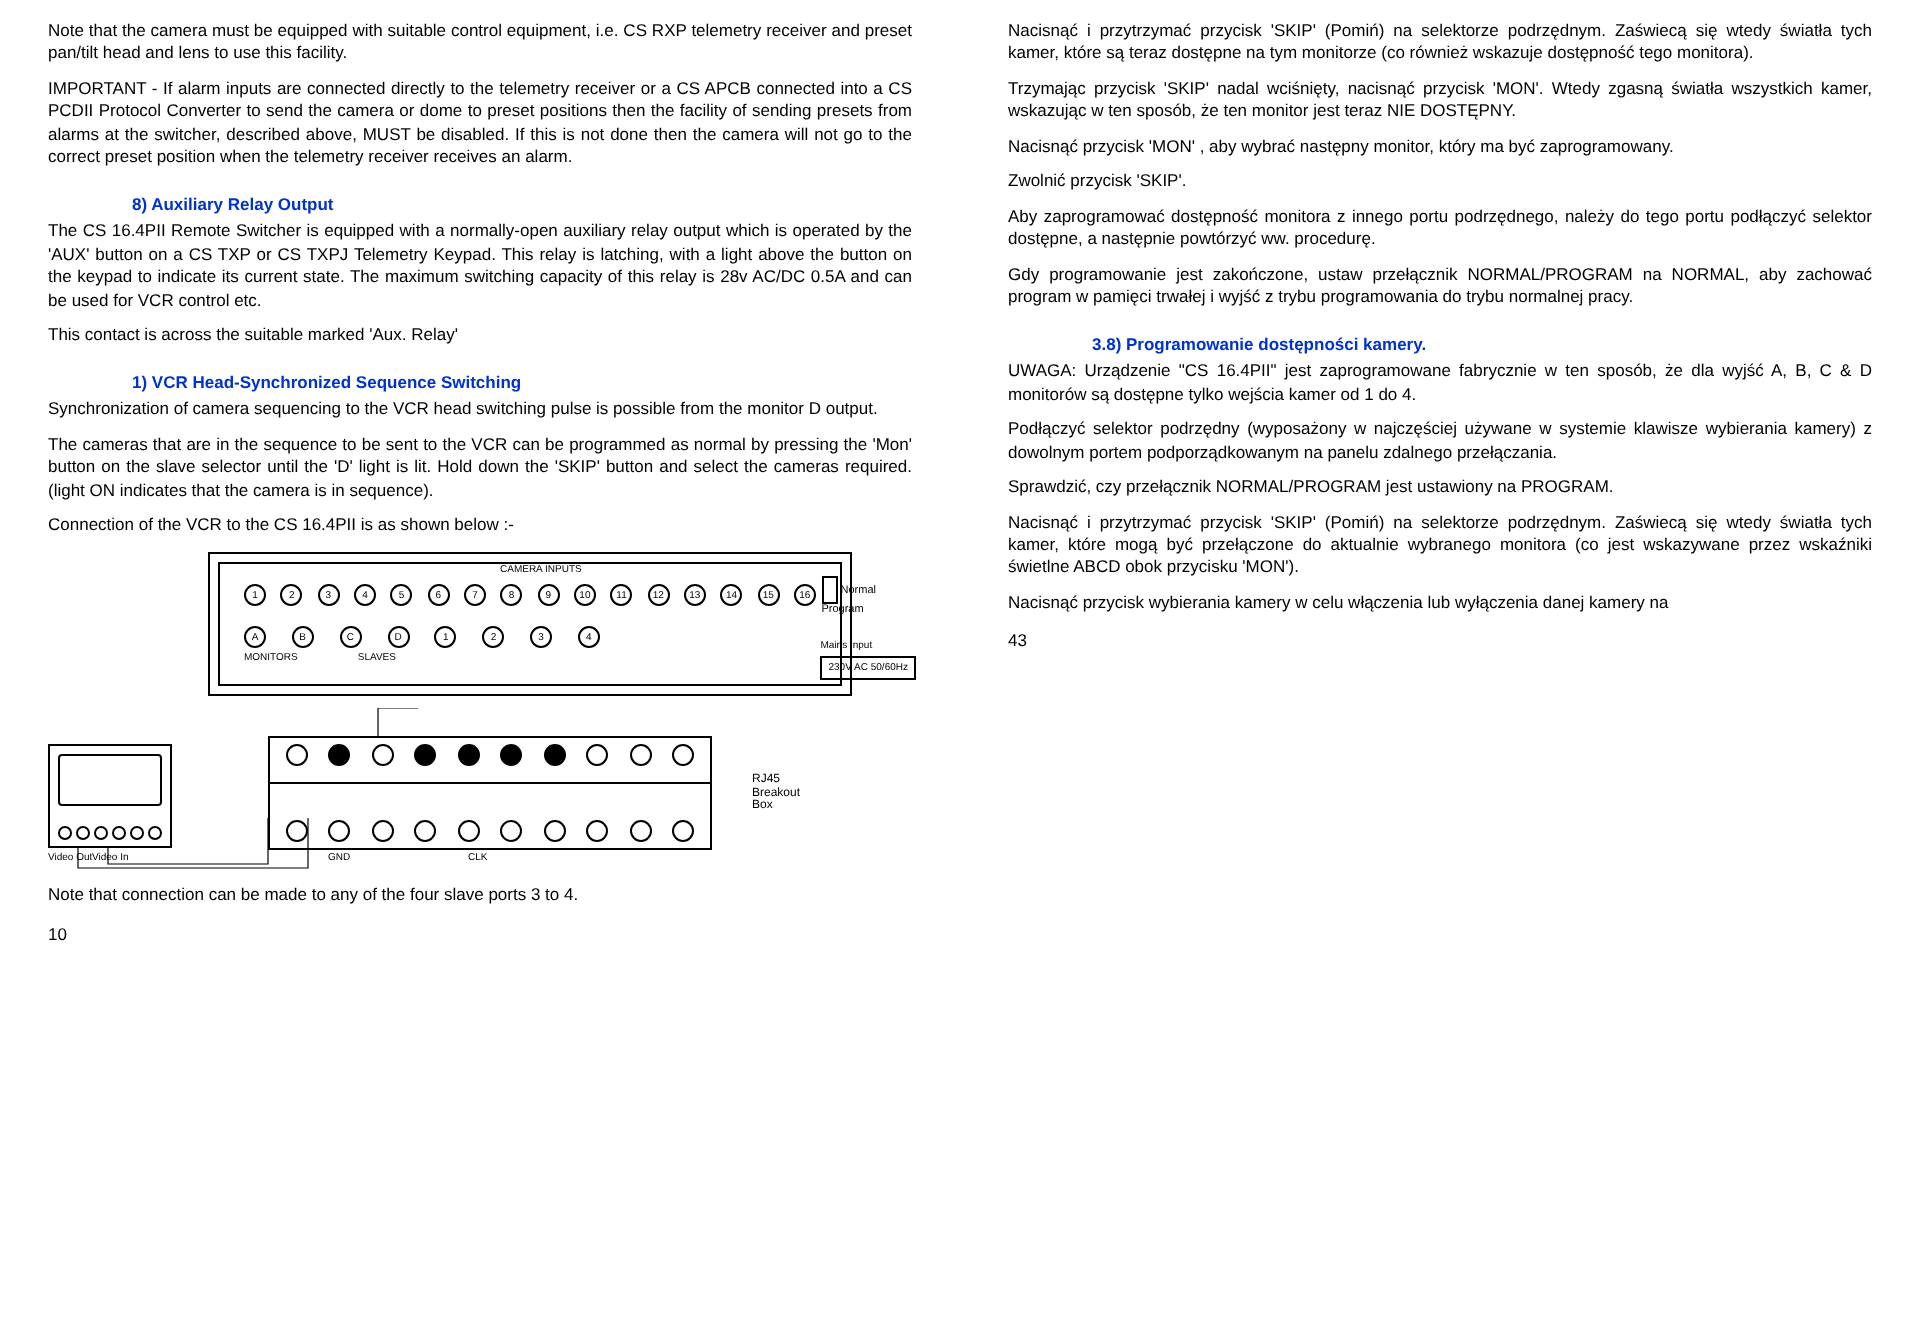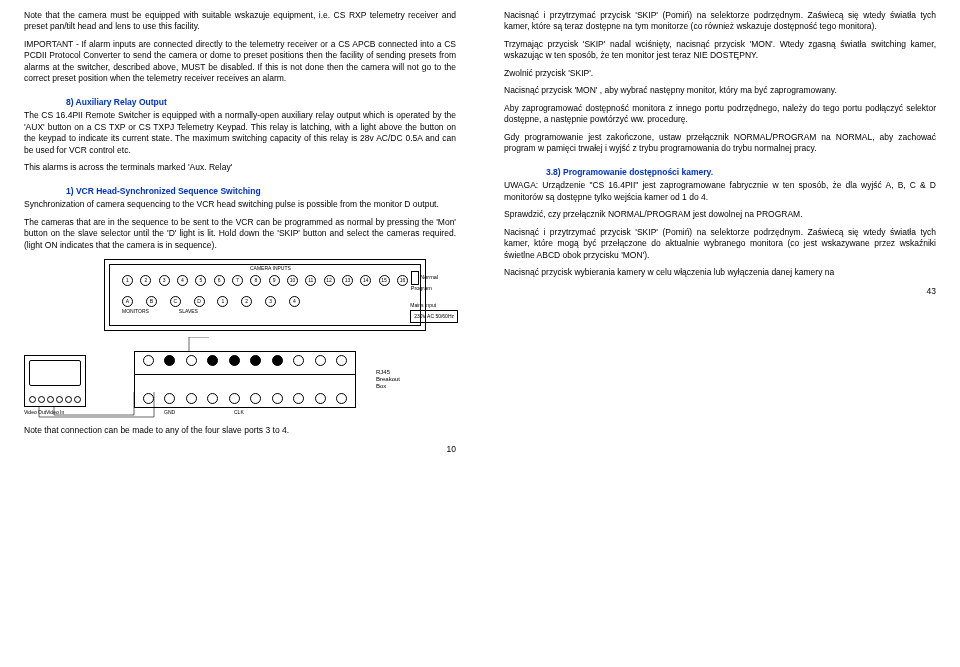--- a/index.html
+++ b/index.html
@@ -15,21 +15,21 @@
     display: flex;
   }
   .col {
     width: 50%;
     padding: 10px 24px;
     box-sizing: border-box;
     text-align: justify;
   }
   p { margin: 0 0 6px 0; }
   .heading { color: #0033cc; font-weight: bold; margin-top: 12px; margin-bottom: 2px; padding-left: 42px; }
-  .pagenum { text-align: right; margin-top: 8px; }
+  .pagenum { text-align: left; margin-top: 8px; }
   .diagram-wrap { margin: 8px 0; }
   .device-box { border: 1px solid #000; width: 320px; height: 70px; position: relative; margin-left: 80px; }
   .device-inner { position: absolute; left: 4px; top: 4px; right: 4px; bottom: 4px; border: 1px solid #000; }
   .circle-row { position: absolute; top: 10px; left: 12px; right: 12px; display: flex; justify-content: space-between; }
   .circle { width: 9px; height: 9px; border: 1px solid #000; border-radius: 50%; font-size: 5px; display:flex; align-items:center; justify-content:center; }
   .label-row { position: absolute; bottom: 10px; left: 12px; display: flex; gap: 30px; font-size: 5px; }
   .normal-box { position: absolute; top: 8px; right: -42px; font-size: 5.5px; line-height: 1.1; }
   .mains-box { position: absolute; bottom: 8px; right: -40px; border: 1px solid #000; padding: 2px 3px; font-size: 5px; text-align: center; }
   .vcr-box { border: 1px solid #000; width: 60px; height: 50px; position: relative; display:inline-block; vertical-align:top; }
   .vcr-screen { position:absolute; top:4px; left:4px; right:4px; bottom:20px; border:1px solid #000; border-radius:2px; }
@@ -40,30 +40,31 @@
   .breakout-row2 { position:absolute; bottom:3px; left:8px; right:8px; display:flex; justify-content:space-between; }
   .rj-label { position:absolute; right:-45px; top:50%; transform:translateY(-50%); font-size:6px; line-height:1.1; }
   .bottom-diagram { margin-top: 6px; position:relative; height: 80px; }
   .small-label { font-size: 5px; position:absolute; }
   .ci-label { position:absolute; top:0px; left:140px; font-size:5px; }
 </style>
 </head>
 <body>
 
 <div class="col">
-  <p>Note that the camera must be equipped with suitable wskazuje equipment, i.e. CS RXP telemetry receiver and preset pan/tilt head and lens to use this facility.</p>
+  <p>Note that the camera must be equipped with suitable control equipment, i.e. CS RXP telemetry receiver and preset pan/tilt head and lens to use this facility.</p>
   <p>IMPORTANT - If alarm inputs are connected directly to the telemetry receiver or a CS APCB connected into a CS PCDII Protocol Converter to send the camera or dome to preset positions then the facility of sending presets from alarms at the switcher, described above, MUST be disabled. If this is not done then the camera will not go to the correct preset position when the telemetry receiver receives an alarm.</p>
 
   <p class="heading">8) Auxiliary Relay Output</p>
   <p>The CS 16.4PII Remote Switcher is equipped with a normally-open auxiliary relay output which is operated by the 'AUX' button on a CS TXP or CS TXPJ Telemetry Keypad. This relay is latching, with a light above the button on the keypad to indicate its current state. The maximum switching capacity of this relay is 28v AC/DC 0.5A and can be used for VCR control etc.</p>
-  <p>This alarms is across the terminals marked 'Aux. Relay'</p>
+  <p>This contact is across the suitable marked 'Aux. Relay'</p>
 
   <p class="heading">1) VCR Head-Synchronized Sequence Switching</p>
   <p>Synchronization of camera sequencing to the VCR head switching pulse is possible from the  monitor D output.</p>
   <p>The cameras that are in the sequence to be sent to the VCR can be programmed as normal by pressing the 'Mon' button on the slave selector until the 'D' light is lit. Hold down the 'SKIP' button and select the cameras required. (light ON indicates that the camera is in sequence).</p>
+  <p>Connection of the VCR to the CS 16.4PII is as shown below :-</p>
 
   <div class="diagram-wrap">
     <div style="position:relative;">
       <div class="device-box">
         <div class="device-inner">
           <div class="ci-label">CAMERA INPUTS</div>
           <div class="circle-row">
             <div class="circle">1</div>
               <div class="circle">2</div>
               <div class="circle">3</div>
@@ -164,24 +165,25 @@
       </svg>
     </div>
   </div>
 
   <p>Note that connection can be made to any of the four slave ports 3 to 4.</p>
   <p class="pagenum">10</p>
 </div>
 
 <div class="col">
   <p>Nacisnąć i przytrzymać przycisk 'SKIP' (Pomiń) na selektorze podrzędnym. Zaświecą się wtedy światła tych kamer, które są teraz dostępne na tym monitorze (co również wskazuje dostępność tego monitora).</p>
-  <p>Trzymając przycisk 'SKIP' nadal wciśnięty, nacisnąć przycisk 'MON'. Wtedy zgasną światła switching kamer, wskazując w ten sposób, że ten monitor jest teraz NIE DOSTĘPNY.</p>
+  <p>Trzymając przycisk 'SKIP' nadal wciśnięty, nacisnąć przycisk 'MON'. Wtedy zgasną światła wszystkich kamer, wskazując w ten sposób, że ten monitor jest teraz NIE DOSTĘPNY.</p>
+  <p>Nacisnąć przycisk 'MON' , aby wybrać następny monitor, który ma być zaprogramowany.</p>
   <p>Zwolnić przycisk 'SKIP'.</p>
-  <p>Nacisnąć przycisk 'MON' , aby wybrać następny monitor, który ma być zaprogramowany.</p>
   <p>Aby zaprogramować dostępność monitora z innego portu podrzędnego, należy do tego portu podłączyć selektor dostępne, a następnie powtórzyć ww. procedurę.</p>
   <p>Gdy programowanie jest zakończone, ustaw przełącznik NORMAL/PROGRAM na NORMAL, aby zachować program w pamięci trwałej i wyjść z trybu programowania do trybu normalnej pracy.</p>
   <p class="heading">3.8) Programowanie dostępności kamery.</p>
   <p>UWAGA: Urządzenie "CS 16.4PII" jest zaprogramowane fabrycznie w ten sposób, że dla wyjść A, B, C &amp; D monitorów są dostępne tylko wejścia kamer od 1 do 4.</p>
-  <p>Sprawdzić, czy przełącznik  NORMAL/PROGRAM jest dowolnej na PROGRAM.</p>
+  <p>Podłączyć selektor podrzędny (wyposażony w najczęściej używane w systemie klawisze wybierania kamery) z dowolnym portem podporządkowanym na panelu zdalnego przełączania.</p>
+  <p>Sprawdzić, czy przełącznik  NORMAL/PROGRAM jest ustawiony na PROGRAM.</p>
   <p>Nacisnąć i przytrzymać przycisk 'SKIP' (Pomiń) na selektorze podrzędnym. Zaświecą się wtedy światła tych kamer, które mogą być przełączone do aktualnie wybranego monitora (co jest wskazywane przez wskaźniki świetlne ABCD obok przycisku 'MON').</p>
   <p>Nacisnąć przycisk wybierania kamery w celu włączenia lub wyłączenia danej kamery na</p>
   <p class="pagenum">43</p>
 </div>
 
 </body></html>

